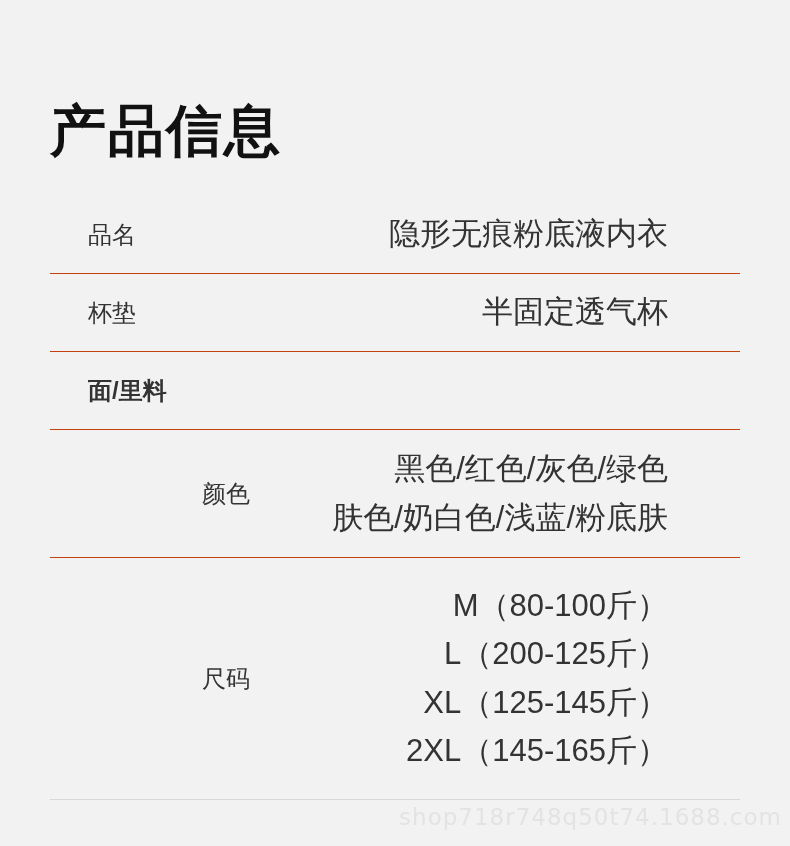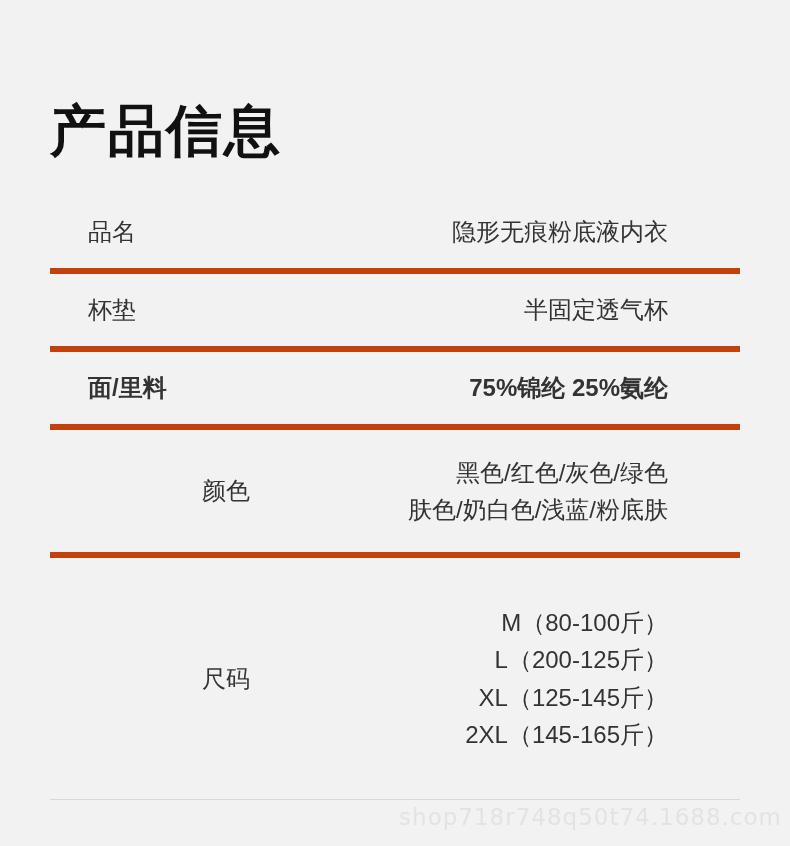--- a/index.html
+++ b/index.html
@@ -40,38 +40,38 @@
   }
   .spec-table {
     position: absolute;
     left: 50px;
     top: 196px;
     width: 690px;
   }
   .spec-row {
     display: flex;
     align-items: center;
-    border-bottom: 6px solid #c2410c;
+    border-bottom: 1px solid #c2410c;
     padding: 0;
     box-sizing: border-box;
   }
   .spec-row:last-child {
     border-bottom: 1px solid #d8d8d8;
   }
   .spec-label {
     width: 200px;
     flex: 0 0 200px;
     font-size: 24px;
     color: #333333;
     padding-left: 38px;
     box-sizing: border-box;
   }
   .spec-value {
     flex: 1 1 auto;
-    font-size: 24px;
+    font-size: 31px;
     color: #333333;
     text-align: right;
     padding-right: 72px;
     box-sizing: border-box;
     line-height: 1.55;
     white-space: pre-line;
   }
   .row-h1 { height: 78px; }
   .row-h2 { height: 78px; justify-content: space-between; }
   .row-h3 { height: 78px; font-weight: bold; }
@@ -108,21 +108,20 @@
         <div class="spec-value">隐形无痕粉底液内衣</div>
       </div>
 
       <div class="spec-row row-h2">
         <div class="spec-label">杯垫</div>
         <div class="spec-value">半固定透气杯</div>
       </div>
 
       <div class="spec-row row-h3">
         <div class="spec-label">面/里料</div>
-        <div class="spec-value">75%锦纶 25%氨纶</div>
       </div>
 
       <div class="spec-row row-h4">
         <div class="spec-label">颜色</div>
         <div class="spec-value">黑色/红色/灰色/绿色
 肤色/奶白色/浅蓝/粉底肤</div>
       </div>
 
       <div class="spec-row row-h5">
         <div class="spec-label">尺码</div>

